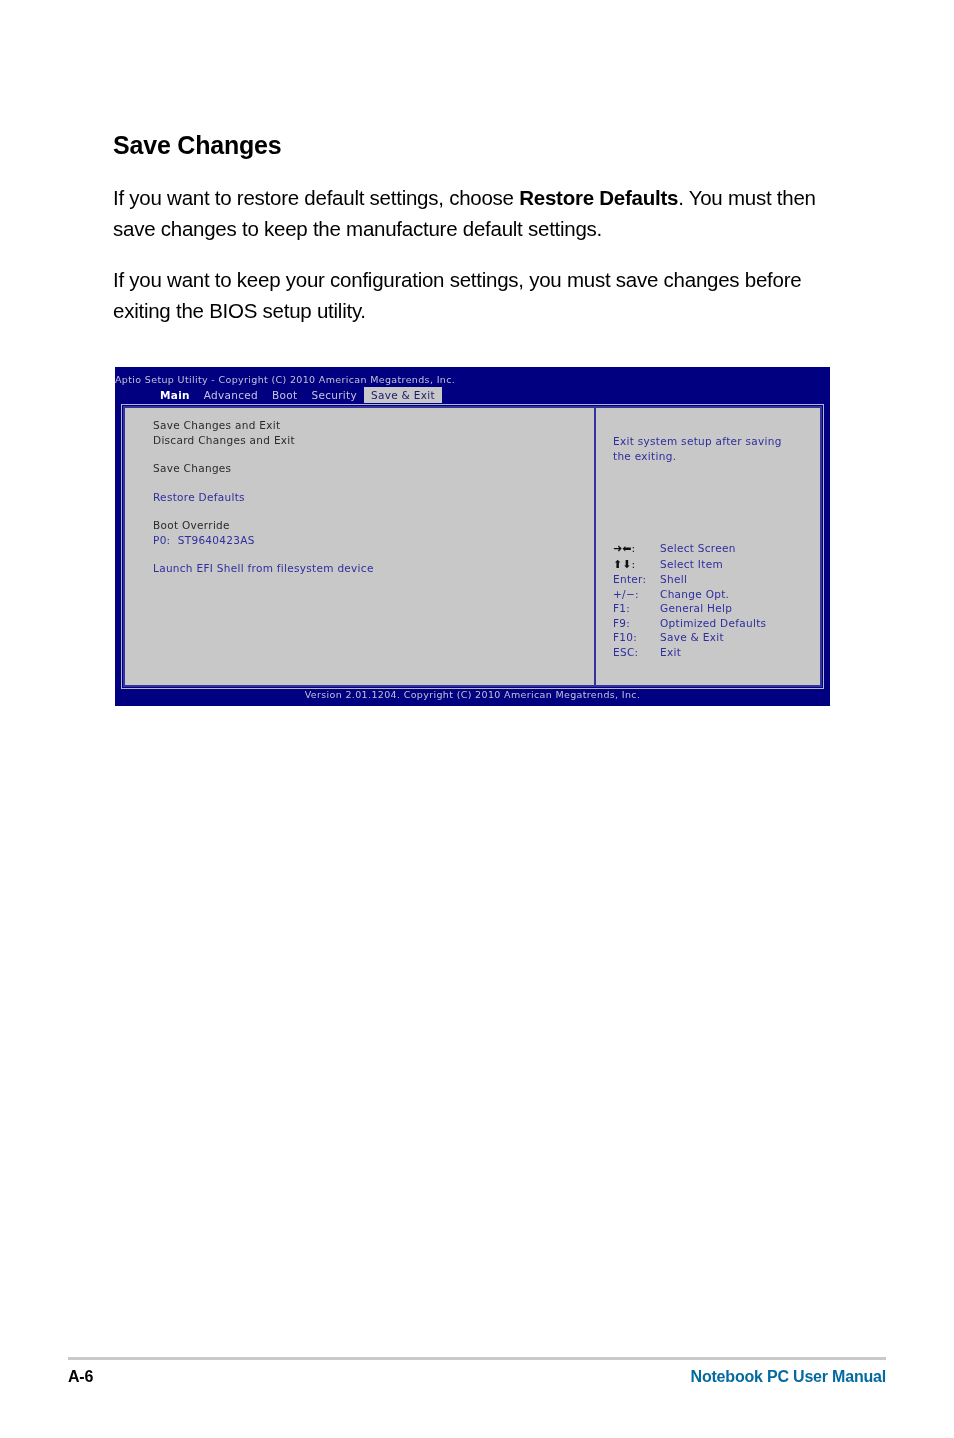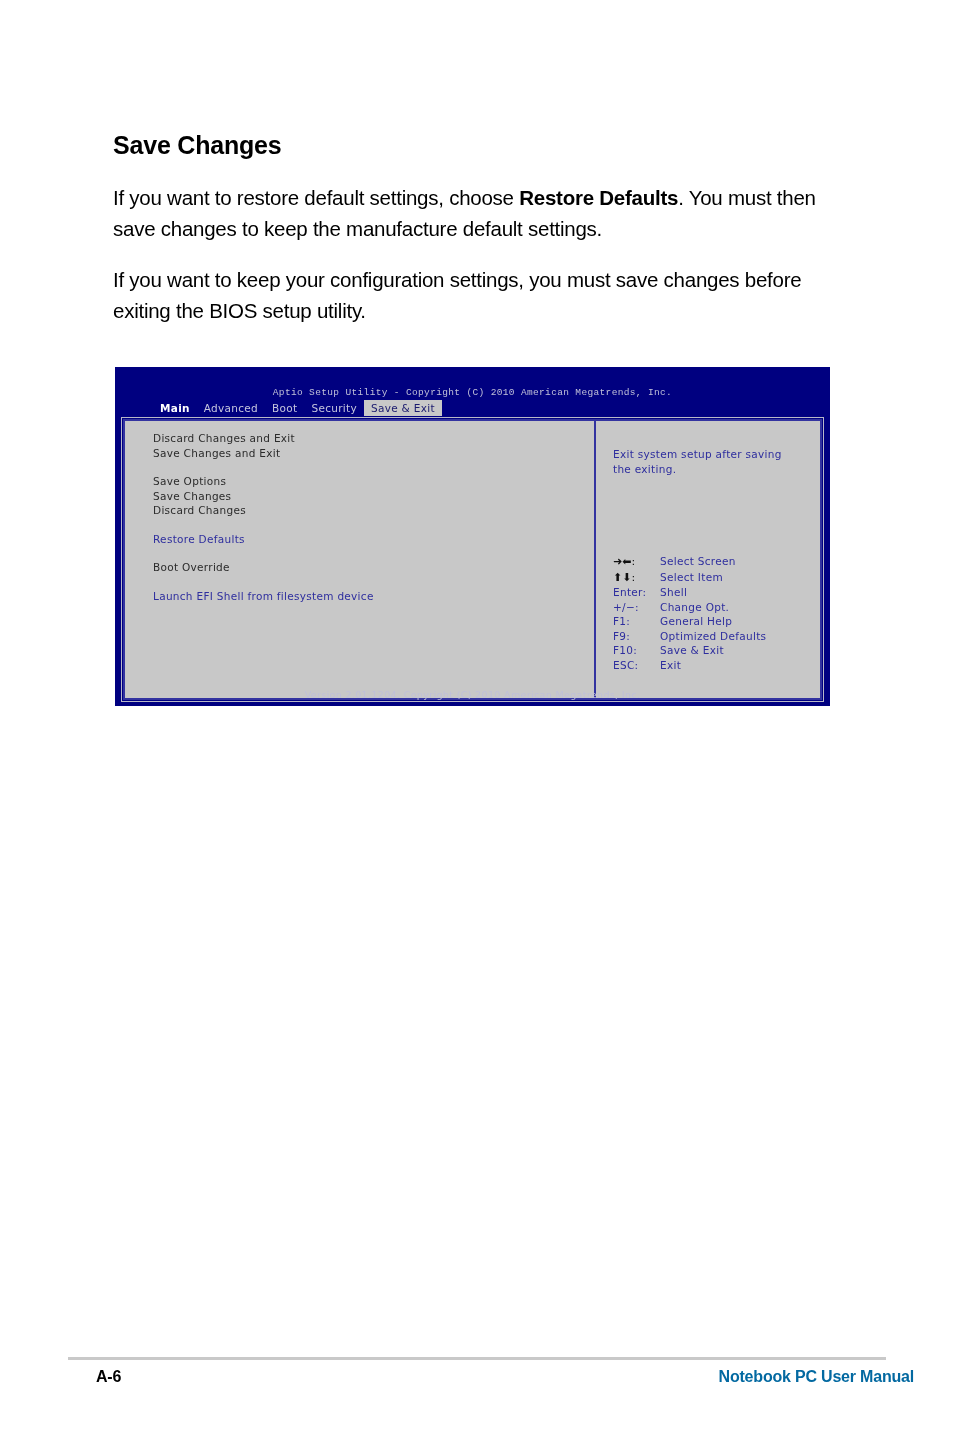--- a/index.html
+++ b/index.html
@@ -52,26 +52,25 @@
     width: 715px;
     height: 339px;
     background: #000080;
     font-family: "DejaVu Sans", sans-serif;
     box-sizing: border-box;
   }
 
   .bios-titlebar {
     height: 14px;
     line-height: 14px;
-    text-align: center;
+    text-align: left;
     color: #c0c0d8;
     font-size: 9.5px;
     letter-spacing: 0.35px;
-    padding-top: 19px;
-    font-family: Liberation Mono, monospace;
+    padding-top: 6px;
   }
 
   .bios-tabs {
     height: 16px;
     padding-left: 38px;
     display: flex;
     align-items: flex-start;
     gap: 0px;
   }
   .bios-tab {
@@ -185,21 +184,20 @@
   }
   .page-footer {
     position: absolute;
     left: 68px;
     top: 1368px;
     width: 818px;
     display: flex;
     justify-content: space-between;
     align-items: baseline;
     font-family: "Liberation Sans", sans-serif;
-    margin-left: 28px;
   }
   .page-num {
     font-size: 16px;
     font-weight: bold;
     color: #000000;
     letter-spacing: -0.2px;
   }
   .manual-name {
     font-size: 16px;
     font-weight: bold;
@@ -225,30 +223,29 @@
     <div class="bios-tab">Advanced</div>
     <div class="bios-tab">Boot</div>
     <div class="bios-tab">Security</div>
     <div class="bios-tab selected">Save &amp; Exit</div>
   </div>
 
   <div class="bios-body-outer">
     <div class="bios-body-inner">
 
       <div class="bios-left">
+        <div class="bios-line">Save Changes and Exit</div>
         <div class="bios-line">Discard Changes and Exit</div>
-        <div class="bios-line">Save Changes and Exit</div>
-        <div class="bios-line spacer"></div>
-        <div class="bios-line">Save Options</div>
+        <div class="bios-line spacer"></div>
         <div class="bios-line">Save Changes</div>
-        <div class="bios-line">Discard Changes</div>
         <div class="bios-line spacer"></div>
         <div class="bios-line blue">Restore Defaults</div>
         <div class="bios-line spacer"></div>
         <div class="bios-line">Boot Override</div>
+        <div class="bios-line blue">P0:  ST9640423AS</div>
         <div class="bios-line spacer"></div>
         <div class="bios-line blue">Launch EFI Shell from filesystem device</div>
       </div>
 
       <div class="bios-right">
         <div class="bios-help-text">Exit system setup after saving</div>
         <div class="bios-help-text">the exiting.</div>
 
         <div class="bios-keys">
           <div class="bios-key-row">

